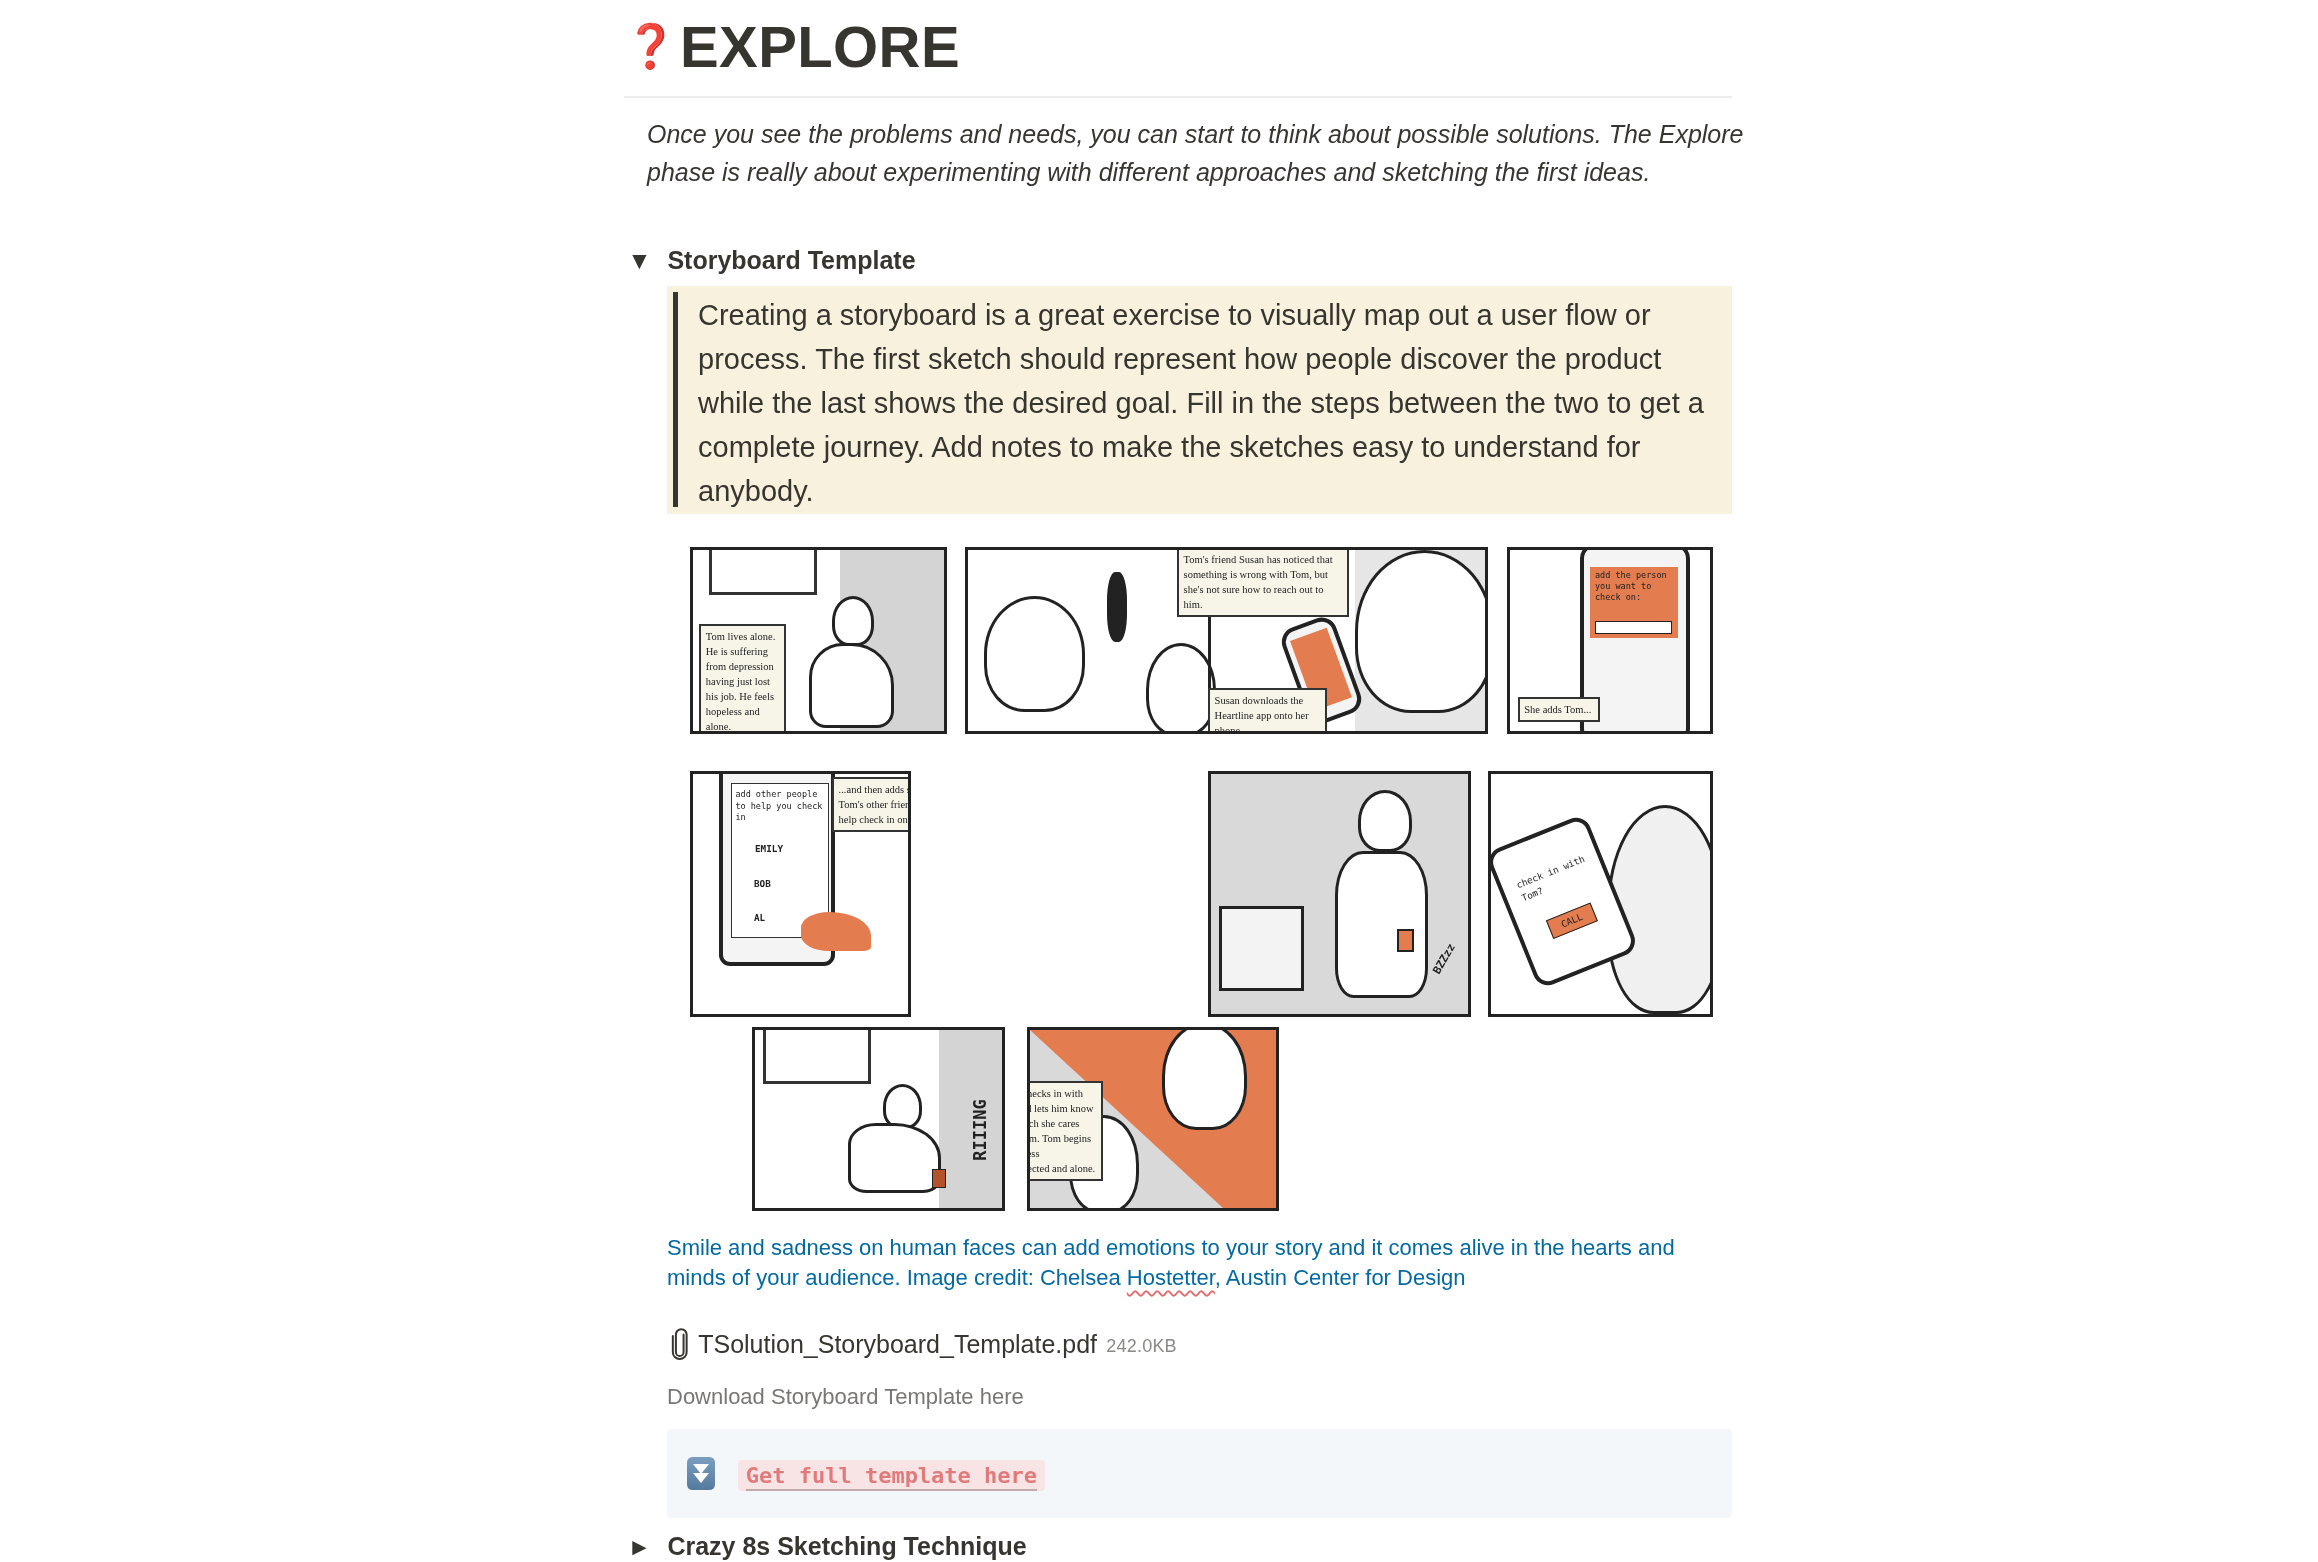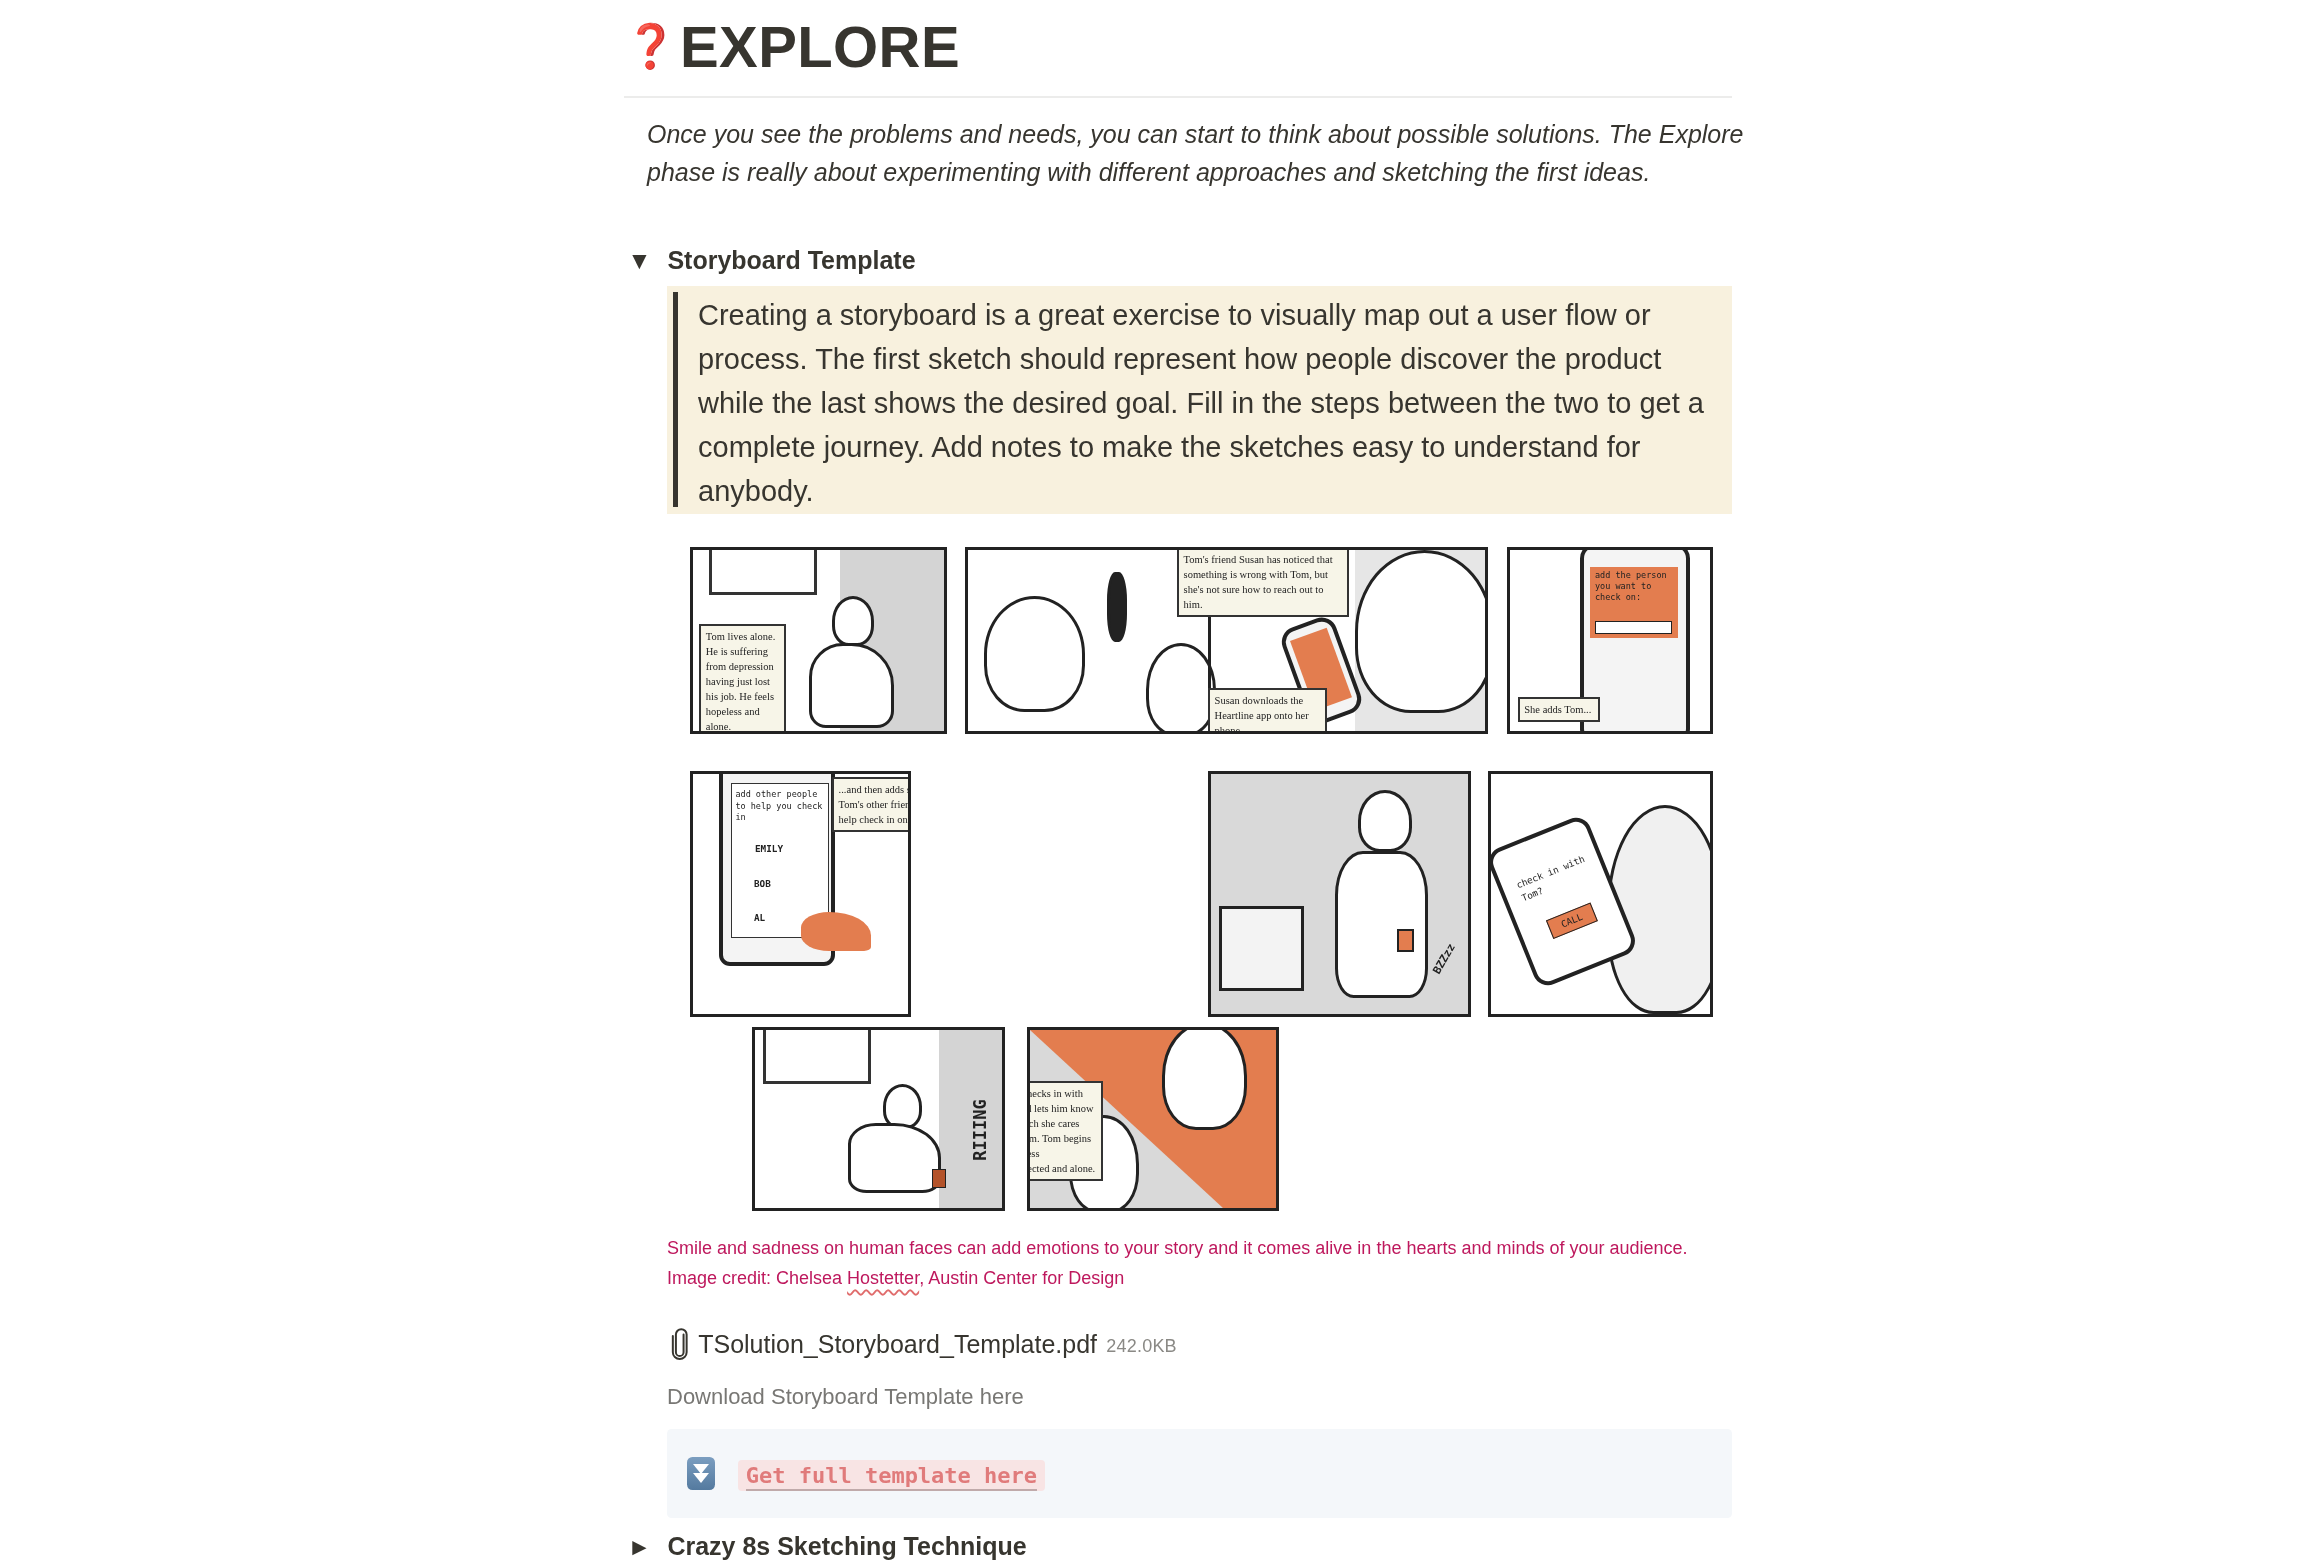--- a/index.html
+++ b/index.html
@@ -33,21 +33,21 @@
     .panel .orange { position: absolute; background: #e37d4f; }
     .cap { position: absolute; background: #f7f5e8; border: 2.3px solid #333; font-family: "Liberation Serif", serif; font-size: 10.5px; line-height: 15px; color: #222; padding: 3.1px 4.6px; z-index: 5; }
     .phone { position: absolute; border: 4.6px solid #222; border-radius: 15.5px; background: #f4f4f4; z-index: 3; }
     .phone-screen { position: absolute; background: #e37d4f; }
     .phone-screen.white { background: #ffffff; border: 1.5px solid #333; }
     .scrawl { position: absolute; font-family: "DejaVu Sans Mono", monospace; color: #222; font-size: 11px; line-height: 14px; }
     .fig { position: absolute; border: 3.1px solid #222; border-radius: 50% 50% 40% 40%; background: #fff; }
     .window { position: absolute; border: 3.9px solid #333; background: #fff; }
     .heart { position: absolute; width: 85px; height: 77px; background: #2a1a14; border-radius: 50% 50% 50% 50% / 60% 60% 40% 40%; color: #fff; font-family: "DejaVu Sans Mono", monospace; font-size: 23px; display: flex; align-items: center; justify-content: center; font-weight: 700; }
 
-    .caption { position: absolute; top: 1233px; left: 43px; width: 1065px; font-size: 18px; line-height: 30px; color: #be185d; }
+    .caption { position: absolute; top: 1233px; left: 43px; width: 1065px; font-size: 22px; line-height: 30px; color: #0369a1; }
     .squiggle { text-decoration: underline wavy #e06c6c; text-underline-offset: 4.6px; text-decoration-thickness: 1.5px; }
 
     .file-row { position: absolute; top: 1326px; left: 45px; height: 36px; display: flex; align-items: center; }
     .clip-icon { width: 23px; height: 33px; display: inline-block; }
     .file-name { font-size: 25px; color: #37352f; margin-left: 6.2px; }
     .file-size { font-size: 18px; color: #8a8985; margin-left: 9.3px; margin-top: 4.6px; letter-spacing: 0.2px; }
 
     .download-text { position: absolute; top: 1384px; left: 43px; font-size: 22px; color: #787774; }
 
     .callout { position: absolute; top: 1429px; left: 43px; width: 1065px; height: 89px; background: #f4f7fa; border-radius: 4.6px; }

